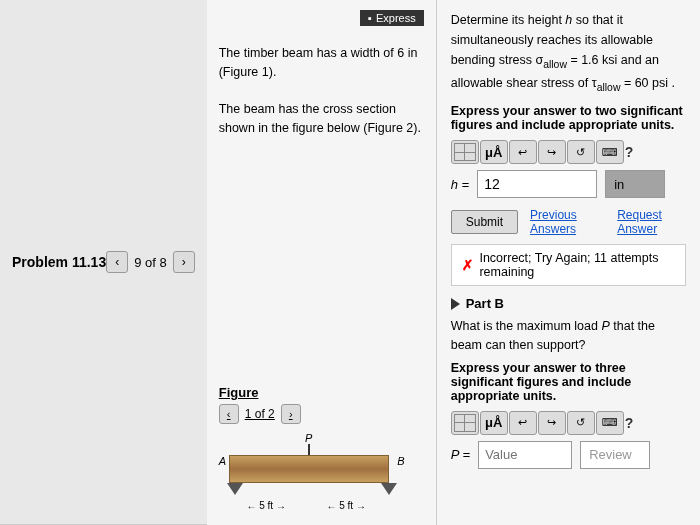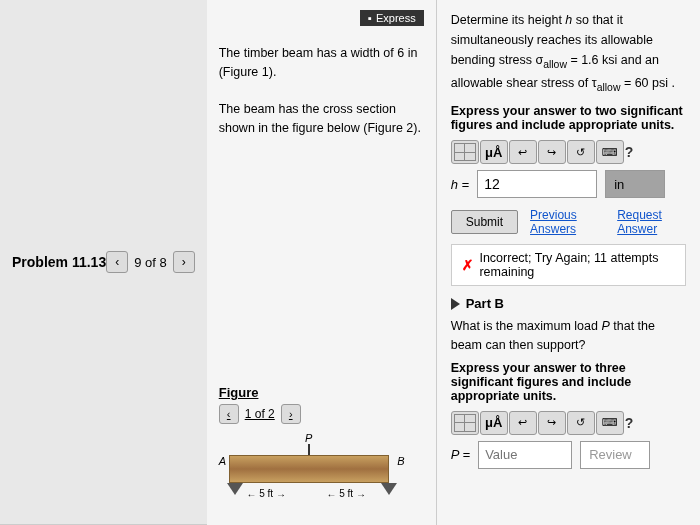--- a/index.html
+++ b/index.html
@@ -154,21 +154,21 @@
       margin-top: 2px;
     }
     .arrow-line {
       width: 2px;
       height: 12px;
       background: #333;
       margin: 0 auto;
     }
     .dim-line {
       position: absolute;
-      bottom: 16px;
+      bottom: 4px;
       display: flex;
       align-items: flex-end;
       font-size: 10px;
     }
     .dim-line-left {
       left: 10px;
       width: 75px;
       justify-content: center;
     }
     .dim-line-right {

